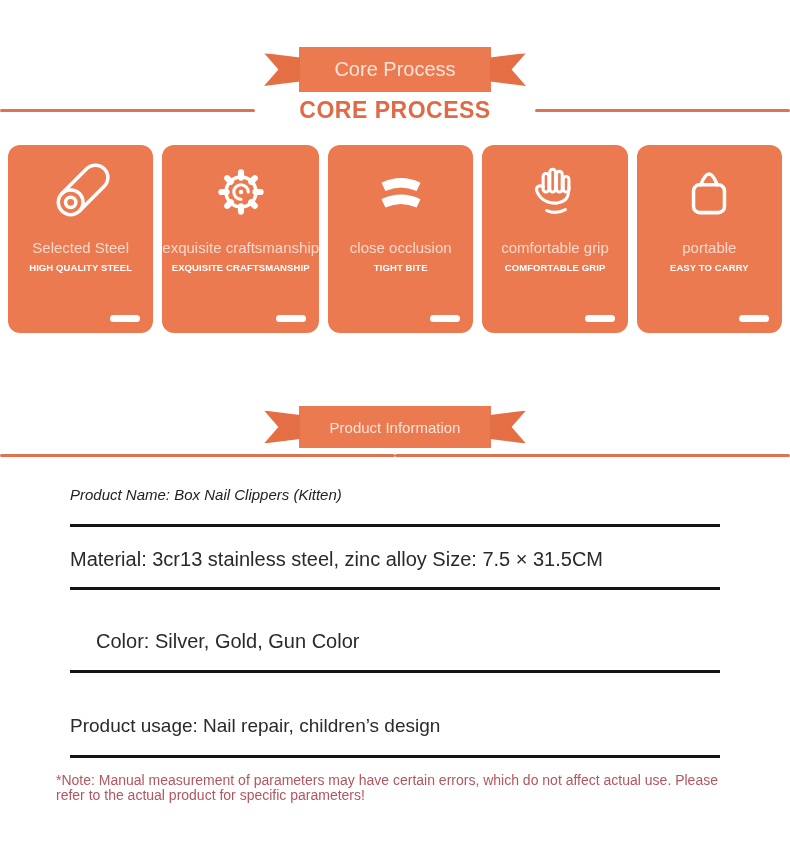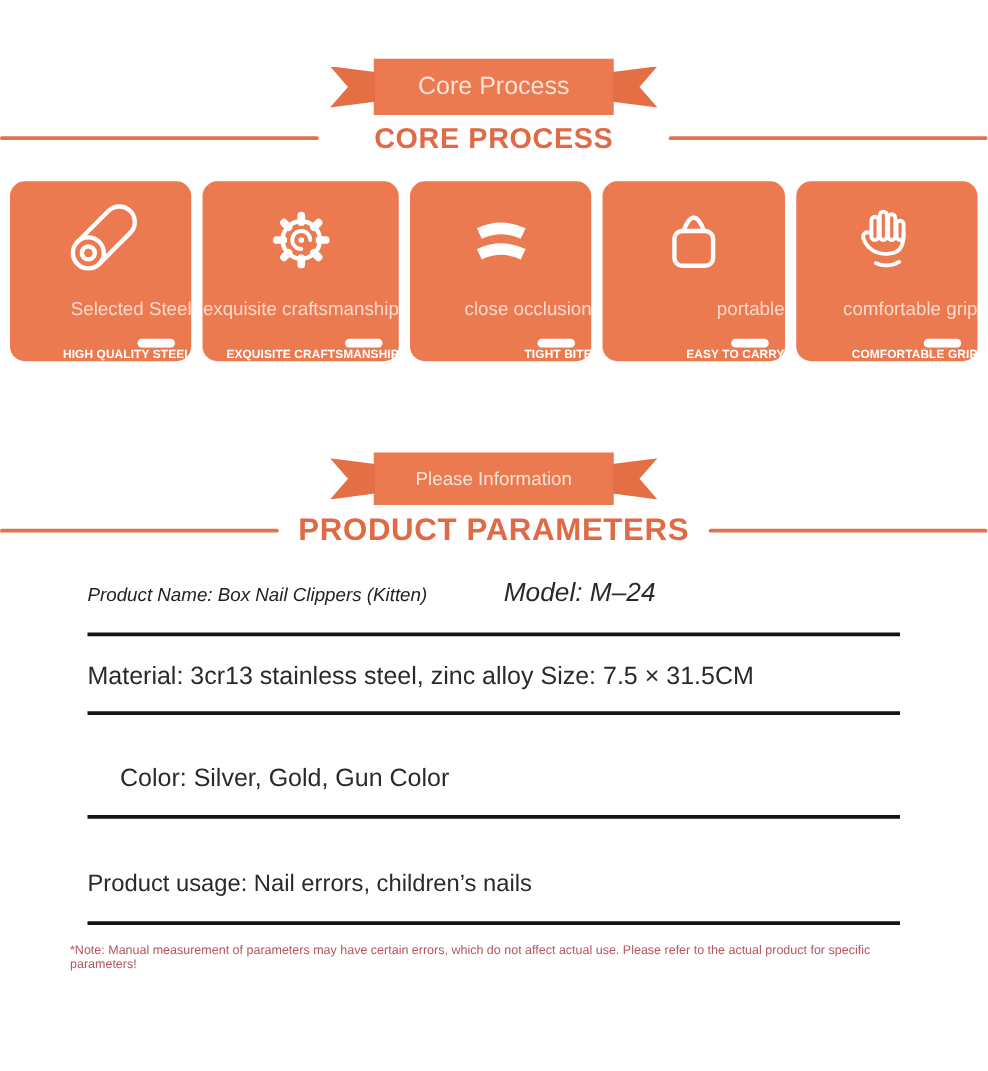--- a/index.html
+++ b/index.html
@@ -26,46 +26,46 @@
   .rule-row { display:flex; align-items:center; width:100%; }
   .rule-row1 { margin-top:5px; }
   .rule-row2 { margin-top:6px; }
   .rule { flex:1; height:3px; background:#DE7350; border-radius:2px; }
   .rule-heading { font-weight:bold; color:#E06A46; letter-spacing:0.5px; white-space:nowrap; }
   .rule-row1 .rule-heading { font-size:23px; padding:0 44px; }
   .rule-row2 .rule-heading { font-size:25px; padding:0 16px; }
 
   
   .cards { margin-top:21px; display:flex; gap:9px; padding:0 8px; }
-  .card { flex:1; height:144px; background:#EC7A50; border-radius:12px;
-          position:relative; text-align:right; }
+  .card { flex:1; height:188px; background:#EC7A50; border-radius:12px;
+          position:relative; text-align:center; }
   .card-icon { margin:14px auto 0; width:66px; height:66px; }
   .card-icon svg { width:66px; height:66px; display:block; }
   .card-label { margin-top:14px; font-size:15px; color:rgba(251,233,225,0.85);
                 white-space:nowrap; position:relative; z-index:2; }
-  .card-caption { margin-top:22px; font-size:9.5px; font-weight:bold; color:#ffffff;
+  .card-caption { margin-top:6px; font-size:9.5px; font-weight:bold; color:#ffffff;
                   white-space:nowrap; letter-spacing:0.1px; }
   .card-pill { position:absolute; right:13px; bottom:11px; width:30px; height:7px;
                background:#ffffff; border-radius:4px; }
 
   
   .params { width:650px; margin-left:70px; color:#2a2a2a; }
   .p-underline { height:3px; background:#141414; }
   .p-row1 { margin-top:24px; position:relative; height:30px;font-style:italic; }
   .p-row1 .p-left  { position:absolute; left:0; top:5px; font-size:15px; color:#222; }
   .p-row1 .p-model { position:absolute; left:333px; top:0; font-size:21px; }
   .p-row1-line { margin-top:13px; }
   .p-row2 { margin-top:21px; font-size:20px; }
   .p-row2-line { margin-top:16px; }
   .p-row3 { margin-top:40px; font-size:20px;margin-left:26px; }
   .p-row3-line { margin-top:17px; }
   .p-row4 { margin-top:42px; font-size:19px; }
   .p-row4-line { margin-top:18px; }
   .p-note { margin-top:15px; margin-left:-14px; width:690px;
-            font-size:10px; line-height:1.1; color:#B4555F; }
+            font-size:14px; line-height:1.1; color:#B4555F; }
 </style>
 </head>
 <body>
 
 <div class="banner banner1">
   <div class="tail tail-left"></div>
   <div class="tail tail-right"></div>
   <span class="banner-label">Core Process</span>
 </div>
 
@@ -120,73 +120,71 @@
         <path d="M15,43 Q32,35 49,43" stroke-width="9"></path>
       </svg>
     </div>
     <div class="card-label">close occlusion</div>
     <div class="card-caption">TIGHT BITE</div>
     <div class="card-pill"></div>
   </div>
 
   <div class="card">
     <div class="card-icon">
-      <svg viewBox="0 0 64 64" fill="none" stroke="#fff" stroke-width="3.4" stroke-linecap="round" stroke-linejoin="round">
-        <rect x="17" y="25" width="30" height="27" rx="6"></rect>
-        <path d="M24,25 Q32,4 40,25"></path>
-      </svg>
-    </div>
-    <div class="card-label">portable</div>
-    <div class="card-caption">EASY TO CARRY</div>
-    <div class="card-pill"></div>
-  </div>
-
-  <div class="card">
-    <div class="card-icon">
       <svg viewBox="0 0 64 64" fill="none" stroke="#fff" stroke-width="3" stroke-linecap="round" stroke-linejoin="round">
         <rect x="20.5" y="14" width="5.5" height="18" rx="2.75"></rect>
         <rect x="27" y="10" width="5.5" height="22" rx="2.75"></rect>
         <rect x="33.5" y="12" width="5.5" height="20" rx="2.75"></rect>
         <rect x="40" y="17" width="5.5" height="15" rx="2.75"></rect>
         <path d="M20.5,27 C16,24.5 13,27.5 14.5,31.5 C16.3,36 19.5,39.5 24.5,41.5 C30.5,43.8 38.5,43 42.5,39 C45.3,36 45.5,31.5 45.5,27"></path>
         <path d="M24,50 Q33,54 42,49"></path>
       </svg>
     </div>
     <div class="card-label">comfortable grip</div>
     <div class="card-caption">COMFORTABLE GRIP</div>
     <div class="card-pill"></div>
   </div>
 
+  <div class="card">
+    <div class="card-icon">
+      <svg viewBox="0 0 64 64" fill="none" stroke="#fff" stroke-width="3.4" stroke-linecap="round" stroke-linejoin="round">
+        <rect x="17" y="25" width="30" height="27" rx="6"></rect>
+        <path d="M24,25 Q32,4 40,25"></path>
+      </svg>
+    </div>
+    <div class="card-label">portable</div>
+    <div class="card-caption">EASY TO CARRY</div>
+    <div class="card-pill"></div>
+  </div>
+
 
 </div>
 
 <div class="banner banner2">
   <div class="tail tail-left"></div>
   <div class="tail tail-right"></div>
-  <span class="banner-label">Please Information</span>
+  <span class="banner-label">Product Information</span>
 </div>
 
 <div class="rule-row rule-row2">
   <div class="rule"></div>
-  <div class="rule-heading">PRODUCT PARAMETERS</div>
   <div class="rule"></div>
 </div>
 
 <div class="params">
 
   <div class="p-row1">
     <span class="p-left">Product Name: Box Nail Clippers (Kitten)</span>
-    <span class="p-model">Model: M–24</span>
   </div>
   <div class="p-underline p-row1-line"></div>
 
   <div class="p-row2">Material: 3cr13 stainless steel, zinc alloy Size: 7.5 × 31.5CM</div>
   <div class="p-underline p-row2-line"></div>
 
   <div class="p-row3">Color: Silver, Gold, Gun Color</div>
   <div class="p-underline p-row3-line"></div>
 
-  <div class="p-row4">Product usage: Nail errors, children’s nails</div>
+  <div class="p-row4">Product usage: Nail repair, children’s design</div>
   <div class="p-underline p-row4-line"></div>
 
   <div class="p-note">*Note: Manual measurement of parameters may have certain errors, which do not affect actual use. Please refer to the actual product for specific parameters!</div>
 
 </div>
 
 </body></html>

